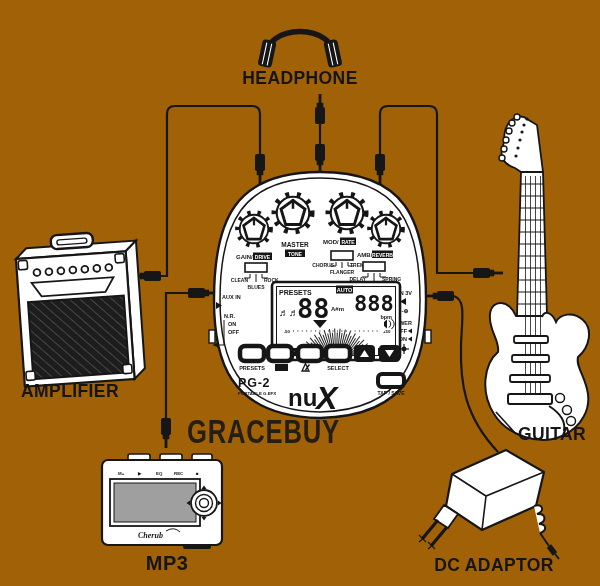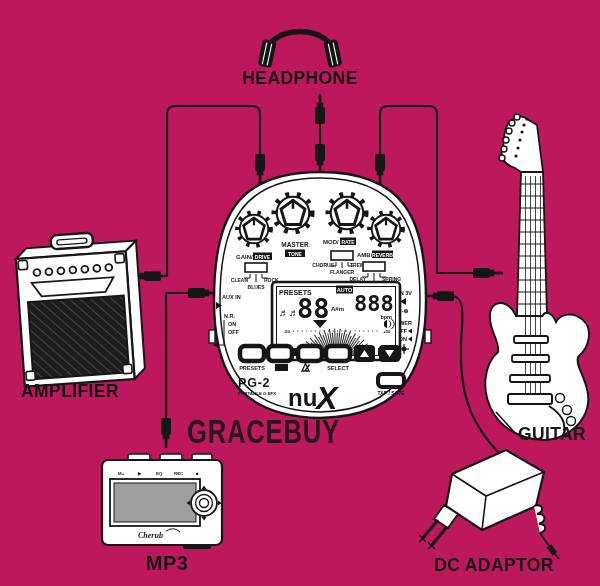--- a/index.html
+++ b/index.html
@@ -1,16 +1,16 @@
 <!DOCTYPE html>
 <html><head>
 <meta charset="utf-8">
 <style>
   html,body{margin:0;padding:0;background:#fff;}
-  #stage{position:relative;width:600px;height:586px;background:#be185d;overflow:hidden;
+  #stage{position:relative;width:600px;height:586px;background:#a16207;overflow:hidden;
          font-family:"Liberation Sans",sans-serif;}
   svg text{font-family:"Liberation Sans",sans-serif;fill:#151515;font-weight:700;}
   .lbl{font-size:17.5px;letter-spacing:.4px;}
   .t44{font-size:4.4px;}
   .t5{font-size:5px;}
   .t55{font-size:5.5px;}
   .t6{font-size:6px;}
   .t65{font-size:6.5px;}
   .t7{font-size:7px;}
   .inv{fill:#ffffff;}

